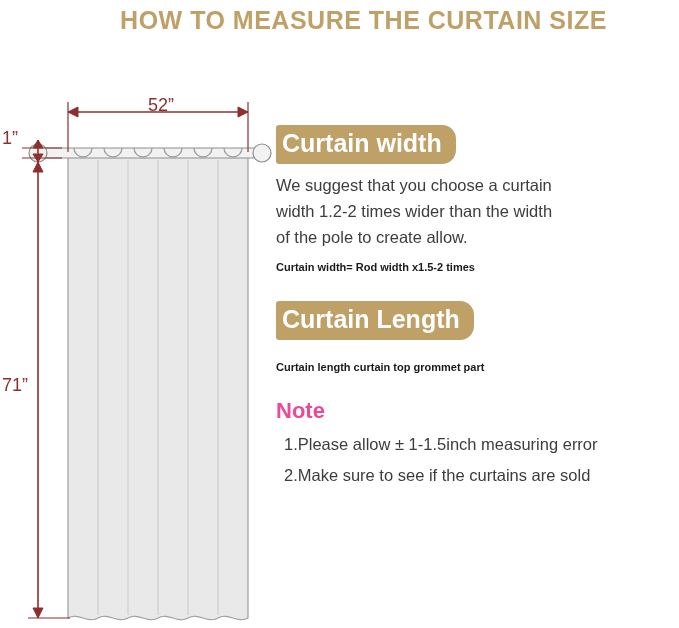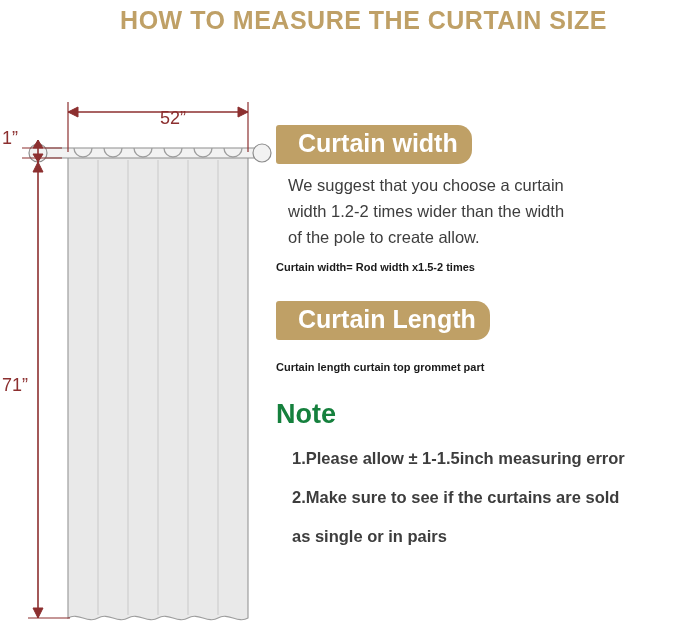--- a/index.html
+++ b/index.html
@@ -43,76 +43,75 @@
   }
   #diagram svg { display: block; }
 
   .dim-label {
     position: absolute;
     color: #8c2f2f;
     font-size: 18px;
     font-family: "Liberation Sans", sans-serif;
     white-space: nowrap;
   }
-  #label-width  { left: 148px; top: 68px; margin-left: 12px; }
+  #label-width  { left: 148px; top: 55px; }
   #label-one    { left: 2px;   top: 88px; }
   #label-height { left: 2px;   top: 335px; }
 
   
   #content {
     position: absolute;
     left: 276px;
     top: 125px;
     width: 398px;
   }
 
   .section-banner {
     display: inline-block;
     background: #bfa066;
     color: #ffffff;
     font-size: 25px;
     font-weight: bold;
-    padding: 4px 14px 6px 22px;
+    padding: 4px 14px 6px 6px;
     border-radius: 3px 14px 14px 3px;
     margin: 0 0 10px 0;
     line-height: 1.15;
     white-space: nowrap;
   }
   .banner-wrap { display: block; }
 
   .para {
     color: #3d3d3d;
     font-size: 16.5px;
     line-height: 1.45;
-    margin: 0 0 2px 12px;
+    margin: 0 0 2px 0;
   }
   .para-bold {
     color: #1a1a1a;
     font-size: 11px;
     font-weight: bold;
     line-height: 1.45;
     margin: 10px 0 0 0;
   }
 
   .gap-1 { height: 26px; }
   .gap-2 { height: 22px; }
 
   .note-title {
-    color: #15803d;
-    font-size: 27px;
+    color: #ec4899;
+    font-size: 22px;
     font-weight: bold;
     margin: 0 0 2px 0;
     line-height: 1.2;
   }
   .note-line {
     color: #3d3d3d;
     font-size: 16.5px;
     line-height: 1.42;
-    margin: 16px;
-    font-weight: bold;
+    margin: 8px;
   }
 </style>
 </head>
 <body>
 
 <div id="title">HOW TO MEASURE THE CURTAIN SIZE</div>
 
 <div id="diagram">
 
   <svg width="300" height="588" viewBox="0 0 300 588">
@@ -193,15 +192,14 @@
     <div class="section-banner">Curtain Length</div>
   </div>
   <p class="para-bold">Curtain length curtain top grommet part</p>
 
   <div class="gap-2"></div>
 
   <div>
     <p class="note-title">Note</p>
     <p class="note-line">1.Please allow ± 1-1.5inch measuring error</p>
     <p class="note-line">2.Make sure to see if the curtains are sold</p>
-    <p class="note-line">as single or in pairs</p>
   </div>
 </div>
 
 </body></html>

